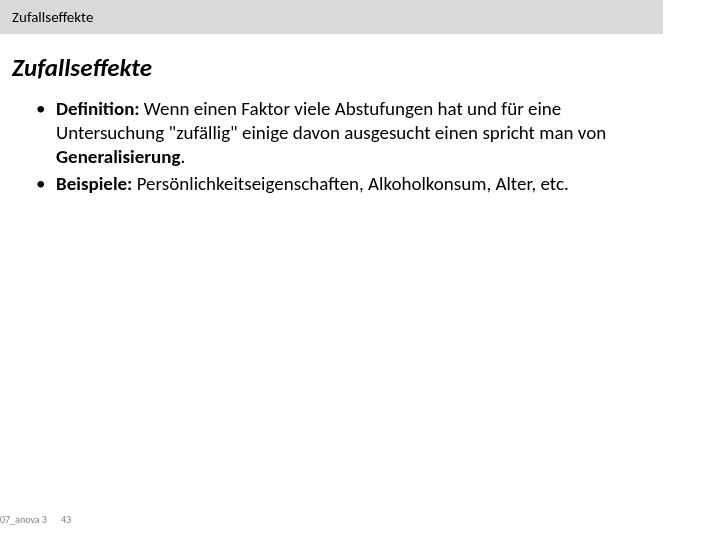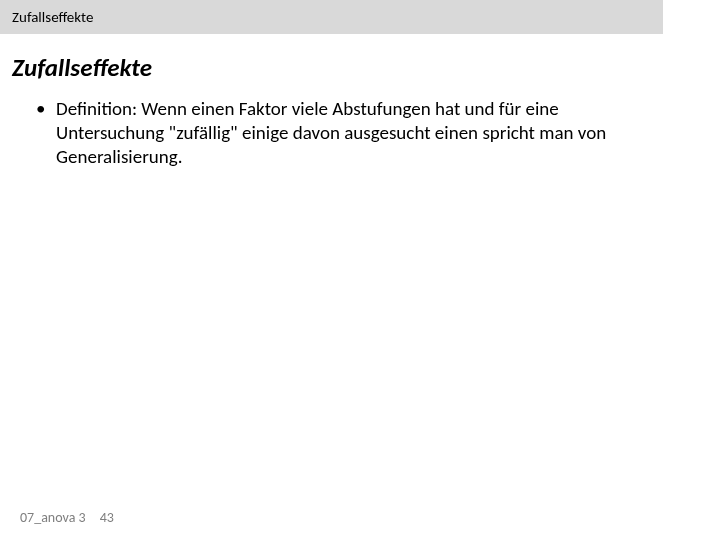--- a/index.html
+++ b/index.html
@@ -26,27 +26,27 @@
     line-height: 1.25;
     margin-bottom: 4px;
     padding-left: 16px;
   }
   .bullet::before {
     content: "•";
     position: absolute;
     left: -4px;
     top: 0;
   }
-  .b { font-weight: 400; }
+  .b { font-weight: 700; }
   .i { }
   .footer {
     position: absolute;
     bottom: 14px;
-    left: 20px;
-    font-size: 14px;
+    left: 0;
+    font-size: 10px;
     color: #7f7f7f;
   }
   .footer .fname { margin-right: 14px; }
 </style>
 </head>
 <body>
 
 <div class="slide">
 
   <div class="header-bar">
@@ -54,20 +54,23 @@
   </div>
 
   <div class="title">Zufallseffekte</div>
 
   <div class="content">
 
     <div class="bullet">
       <span class="b">Definition:</span><span> Wenn einen Faktor </span><span class="i">viele Abstufungen</span><span> hat und für eine Untersuchung "zufällig" einige davon ausgesucht einen spricht man von </span><span class="b">Generalisierung</span><span>.</span>
     </div>
 
+    <div class="bullet">
+      <span class="b">Beispiele:</span><span> Persönlichkeitseigenschaften, Alkoholkonsum, Alter, etc.</span>
+    </div>
 
 
   </div>
 
   <div class="footer">
     <span class="fname">07_anova 3</span><span>43</span>
   </div>
 
 </div>
 

